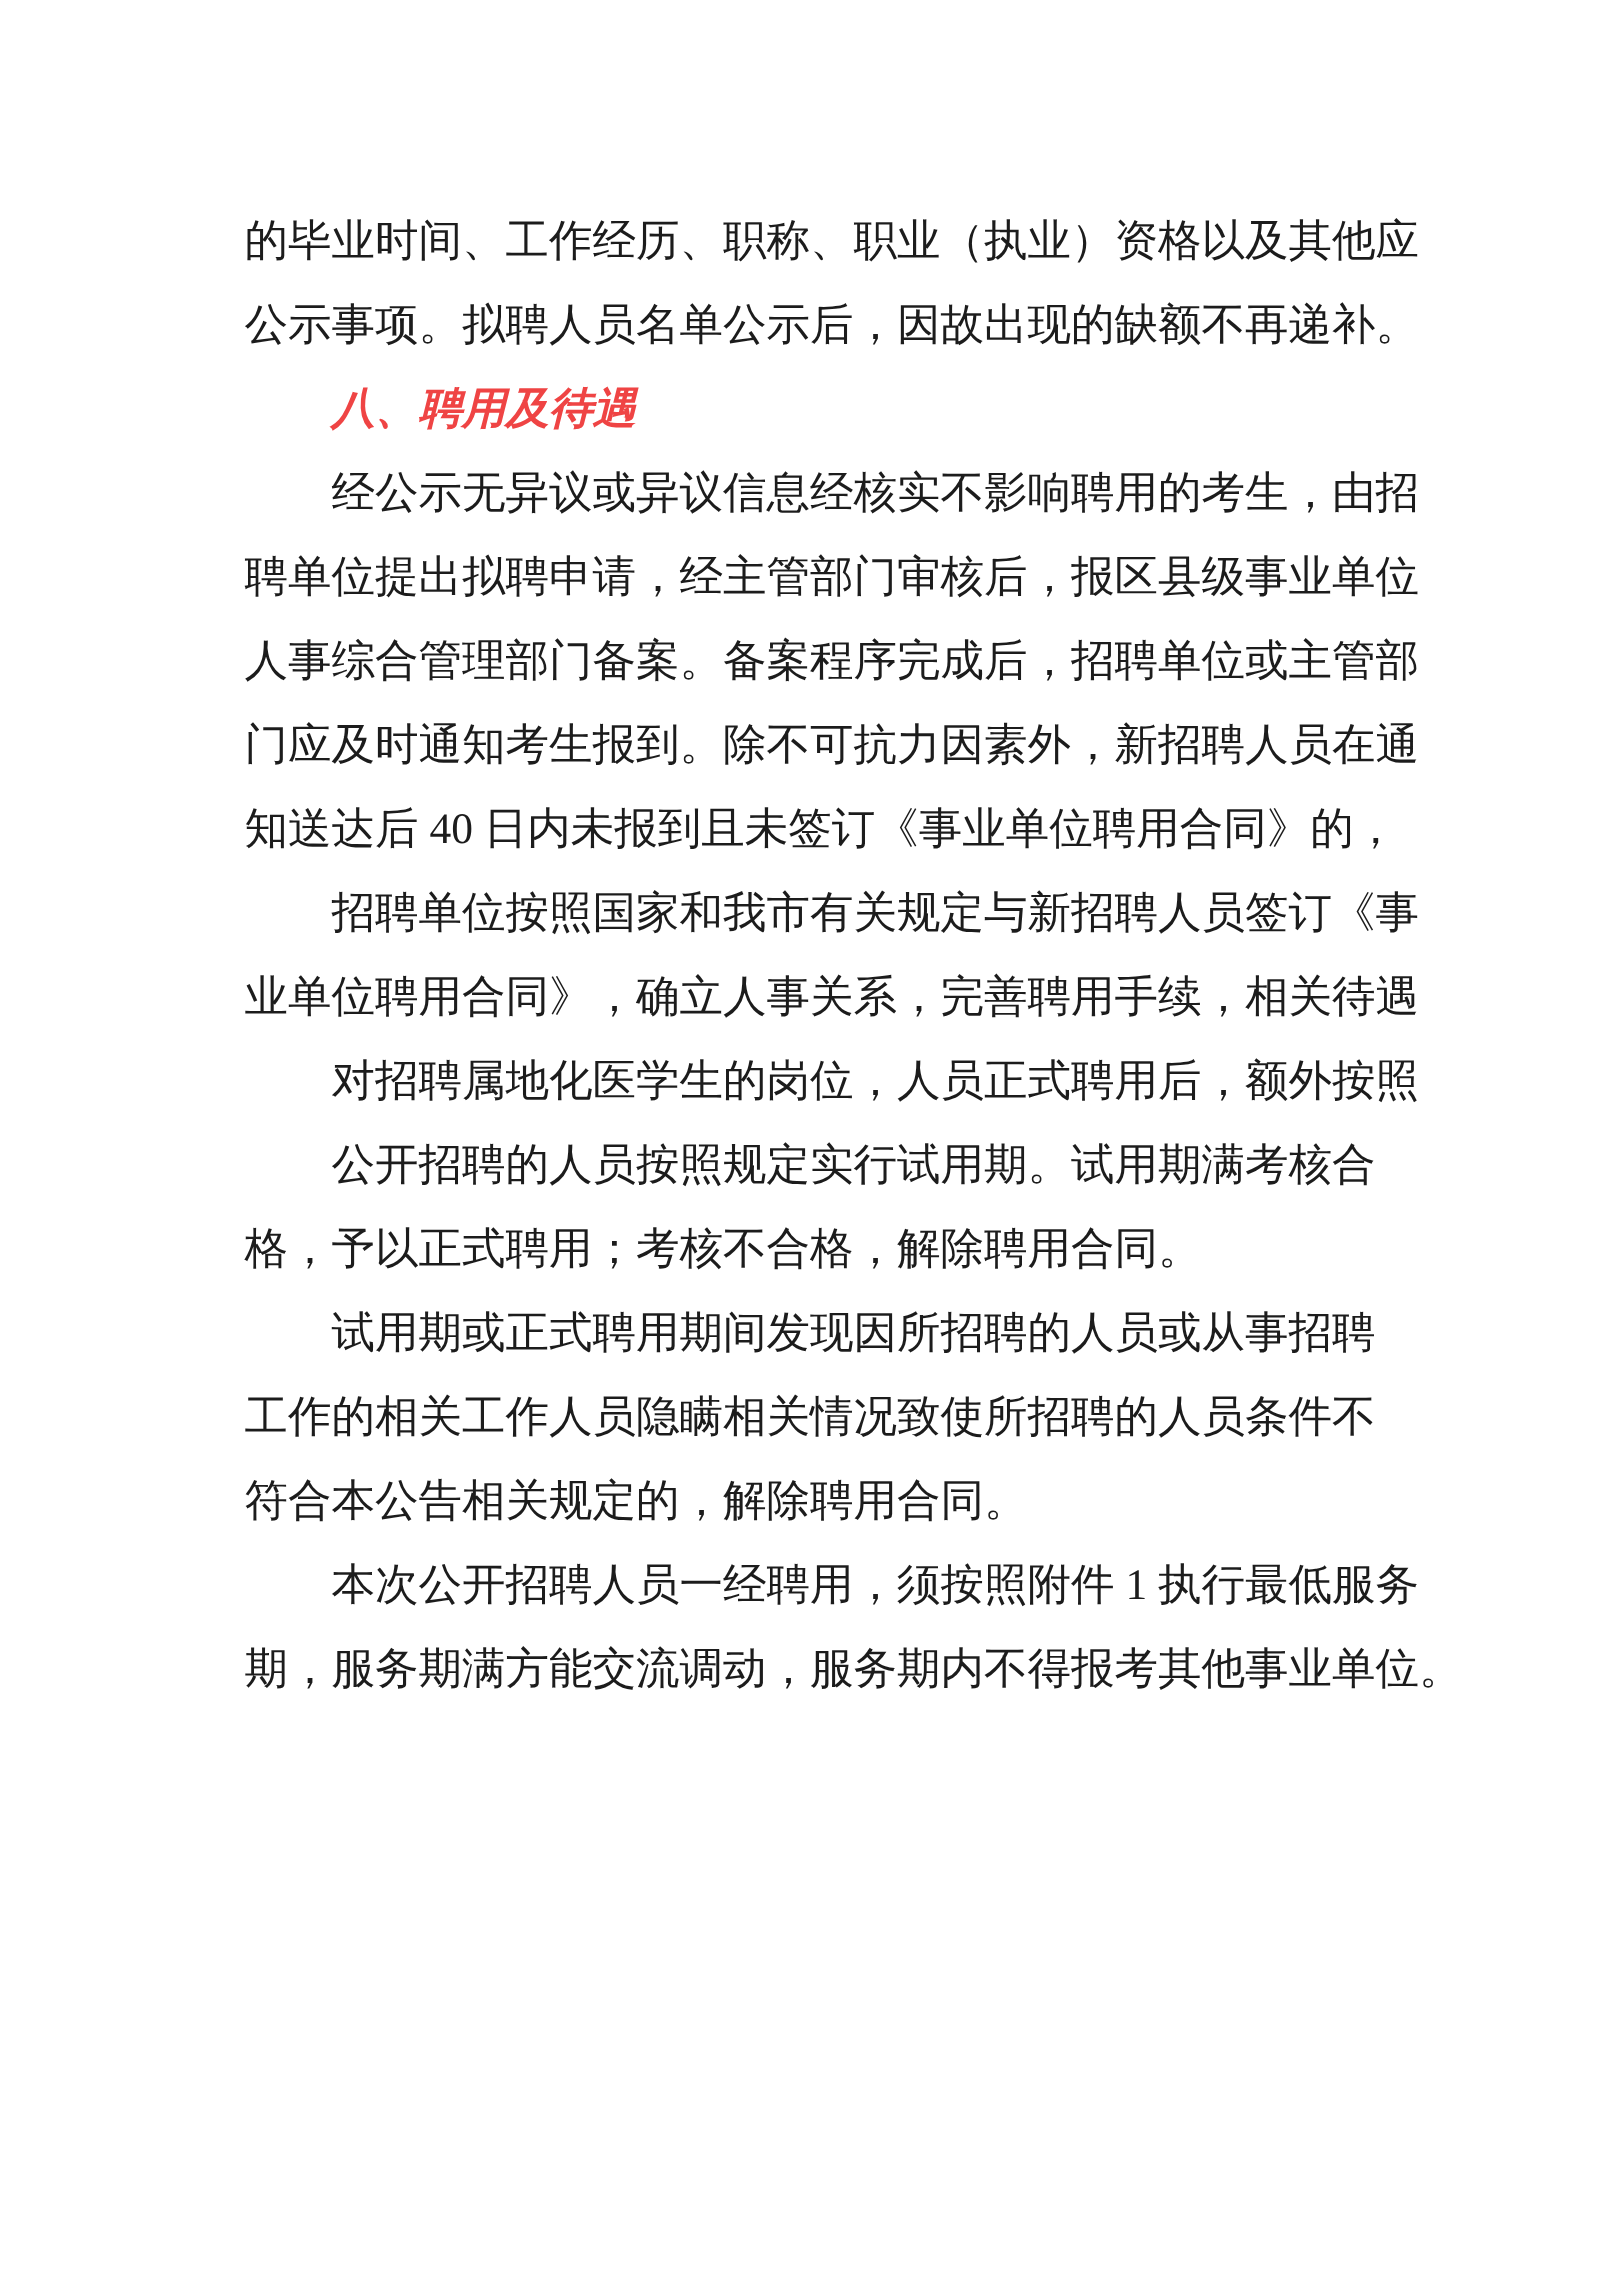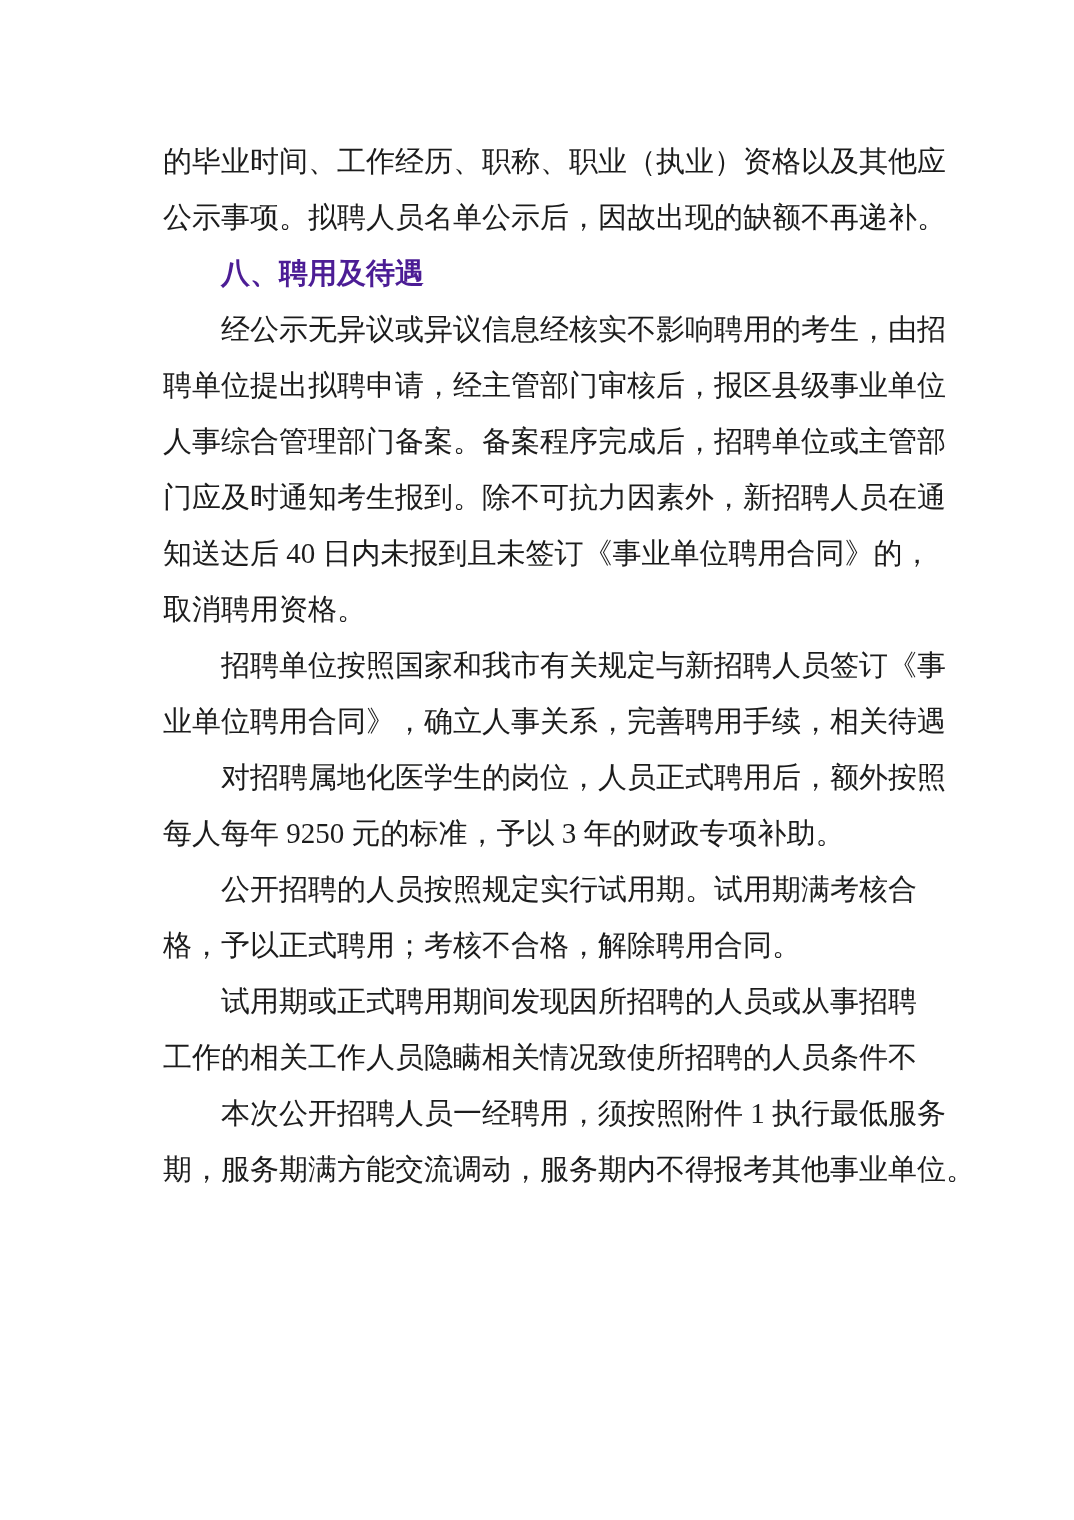--- a/index.html
+++ b/index.html
@@ -39,21 +39,22 @@
     white-space: pre;
     line-height: 56px;
   }
   .line.indent {
     padding-left: 58px;
   }
   .line.heading-line {
     font-family: "Liberation Sans", "DejaVu Sans", sans-serif;
     font-weight: bold;
     font-size: 29px;
-    color: #4c1d95;
+    color: #ef4444;
+    font-style: italic;
   }
 </style>
 </head>
 <body>
 
 <div class="page">
   <div class="doc" id="doc">
       <div class="line justify">
         <span>的</span>
         <span>毕</span>
@@ -248,21 +249,20 @@
         <span>单</span>
         <span>位</span>
         <span>聘</span>
         <span>用</span>
         <span>合</span>
         <span>同</span>
         <span>》</span>
         <span>的</span>
         <span>，</span>
       </div>
-      <div class="line">取消聘用资格。</div>
       <div class="line indent justify">
         <span>招</span>
         <span>聘</span>
         <span>单</span>
         <span>位</span>
         <span>按</span>
         <span>照</span>
         <span>国</span>
         <span>家</span>
         <span>和</span>
@@ -332,21 +332,20 @@
         <span>式</span>
         <span>聘</span>
         <span>用</span>
         <span>后</span>
         <span>，</span>
         <span>额</span>
         <span>外</span>
         <span>按</span>
         <span>照</span>
       </div>
-      <div class="line">每人每年 9250 元的标准，予以 3 年的财政专项补助。</div>
       <div class="line indent justify">
         <span>公</span>
         <span>开</span>
         <span>招</span>
         <span>聘</span>
         <span>的</span>
         <span>人</span>
         <span>员</span>
         <span>按</span>
         <span>照</span>
@@ -414,20 +413,21 @@
         <span>所</span>
         <span>招</span>
         <span>聘</span>
         <span>的</span>
         <span>人</span>
         <span>员</span>
         <span>条</span>
         <span>件</span>
         <span>不</span>
       </div>
+      <div class="line">符合本公告相关规定的，解除聘用合同。</div>
       <div class="line indent justify">
         <span>本</span>
         <span>次</span>
         <span>公</span>
         <span>开</span>
         <span>招</span>
         <span>聘</span>
         <span>人</span>
         <span>员</span>
         <span>一</span>

